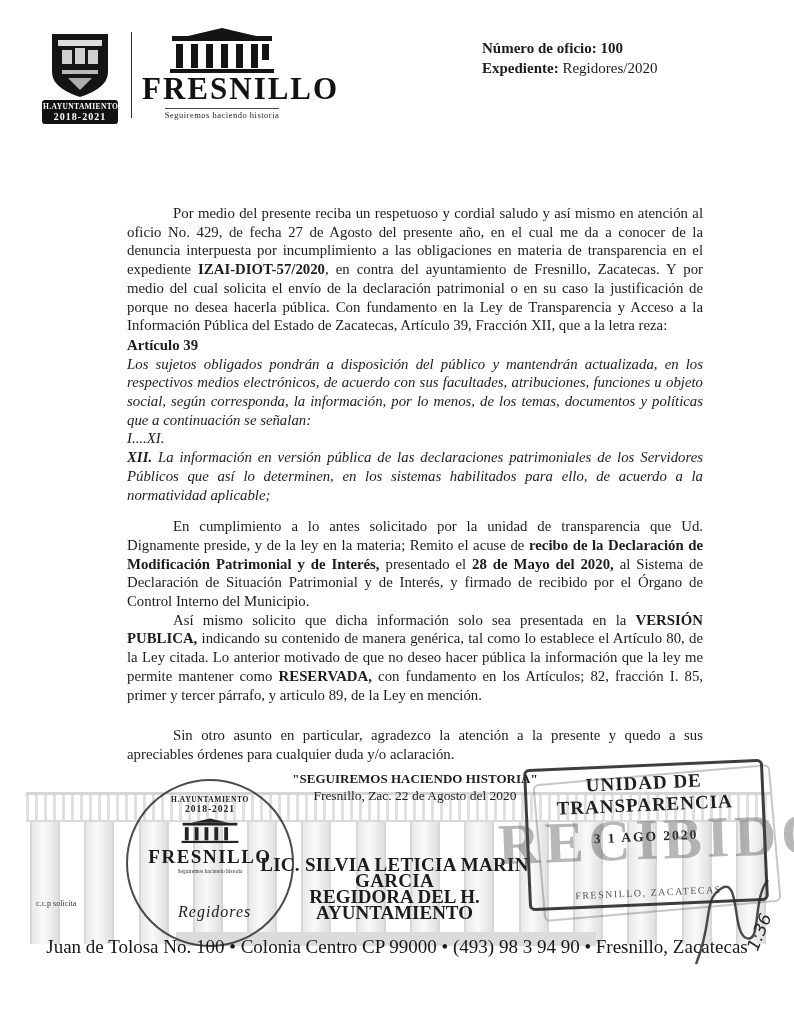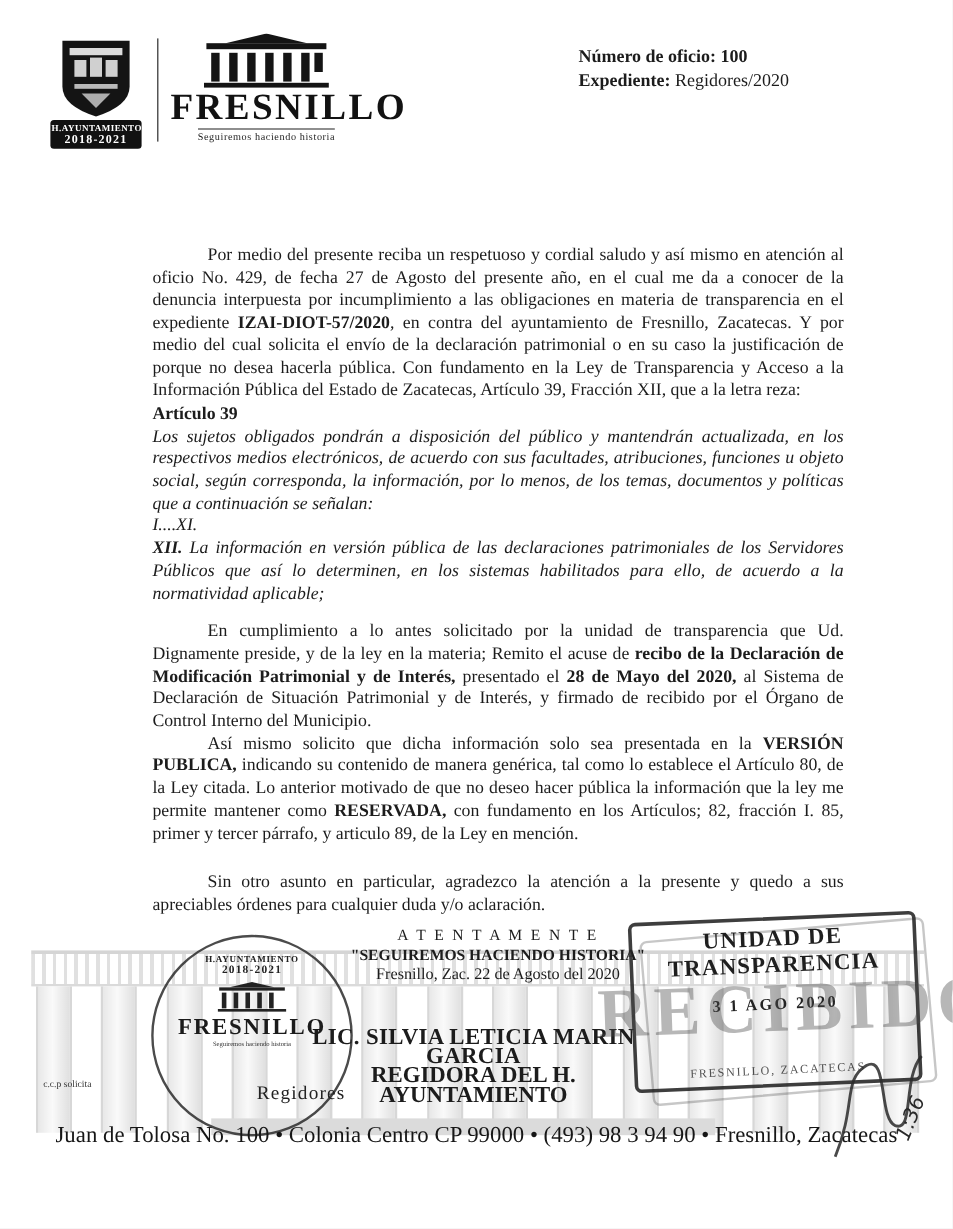--- a/index.html
+++ b/index.html
@@ -89,21 +89,21 @@
     border:2.5px solid rgba(35,35,35,.82); border-radius:50%;
     text-align:center; z-index:4; padding-top:14px;
   }
   .circ-l1 { font-size:7.5px; font-weight:bold; letter-spacing:.6px; color:#222; }
   .circ-l2 { font-size:9.5px; font-weight:bold; letter-spacing:1px; color:#222; }
   .circ-word { font-size:19px; font-weight:bold; letter-spacing:1.5px; color:#1b1b1b; margin-top:2px; }
   .circ-tag { font-size:5.5px; color:#333; }
   .circ-stamp svg { display:block; margin:4px auto 0; }
 
   
-  .regidores { position:absolute; left:178px; top:903px; font-size:16px; color:#222; z-index:5; letter-spacing:1px;margin-left:36px; }
+  .regidores { position:absolute; left:178px; top:903px; font-size:16px; font-style:italic; color:#222; z-index:5; letter-spacing:1px; }
   .ccp { position:absolute; left:36px; top:899px; font-size:8px; color:#333; z-index:5; }
   .footer { position:absolute; left:0; right:0; top:936px; text-align:center; font-size:19px; color:#161616; z-index:5; }
   .hand-number {
     position:absolute; left:740px; top:922px; font-size:17px; font-style:italic;
     transform:rotate(-68deg); color:#2a2a2a; z-index:6; font-family:"DejaVu Sans", sans-serif;
   }
   .squiggle { position:absolute; left:688px; top:872px; z-index:6; }
 </style>
 </head>
 <body>
@@ -176,21 +176,20 @@
       <div class="wm-col"></div>
         <div class="wm-col"></div>
         <div class="wm-col"></div>
       <div class="wm-col"></div>
         <div class="wm-col"></div>
     </div>
     <div class="wm-base"></div>
   </div>
 
   <div class="sig-block">
-    <div class="sig-atte">A T E N T A M E N T E</div>
     <div class="sig-slogan">"SEGUIREMOS HACIENDO HISTORIA"</div>
     <div class="sig-date">Fresnillo, Zac. 22 de Agosto del 2020</div>
   </div>
   <div class="name-block">
     <div class="sig-name">LIC. SILVIA LETICIA MARIN GARCIA</div>
     <div class="sig-title">REGIDORA DEL H. AYUNTAMIENTO</div>
   </div>
 
   <div class="stamp-ghost"></div>
   <div class="stamp-box">

